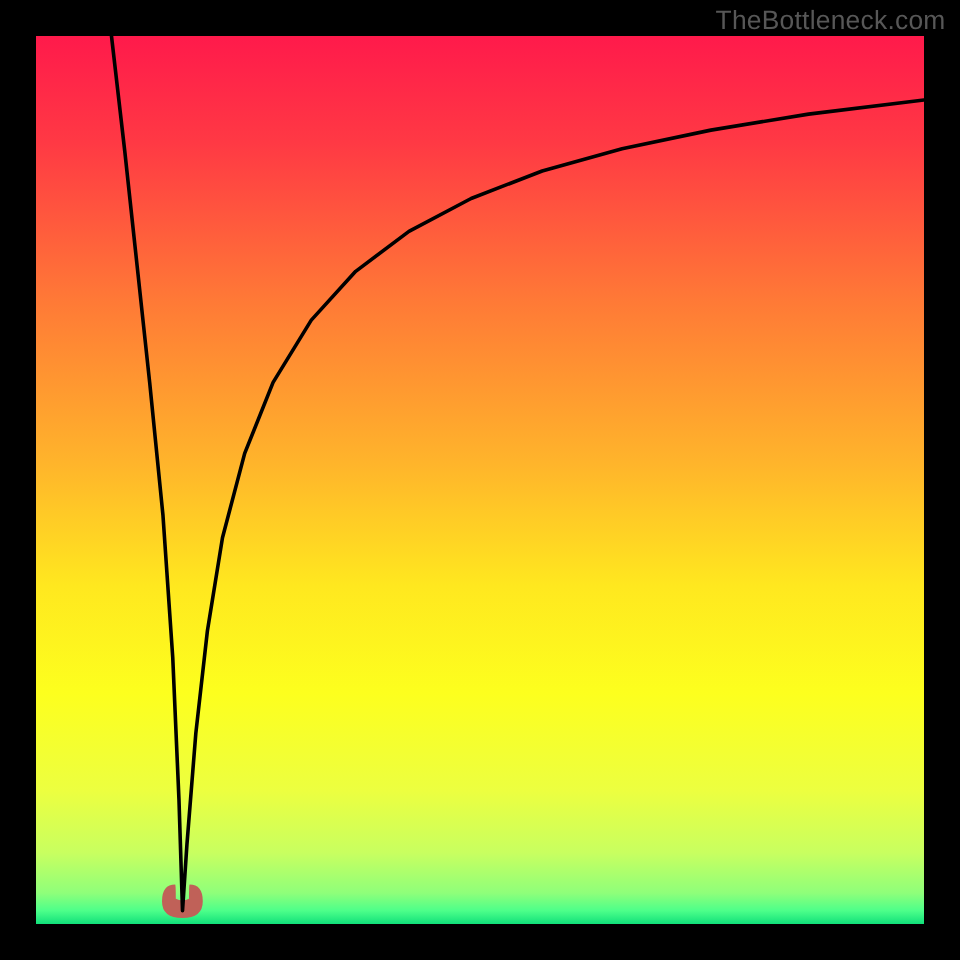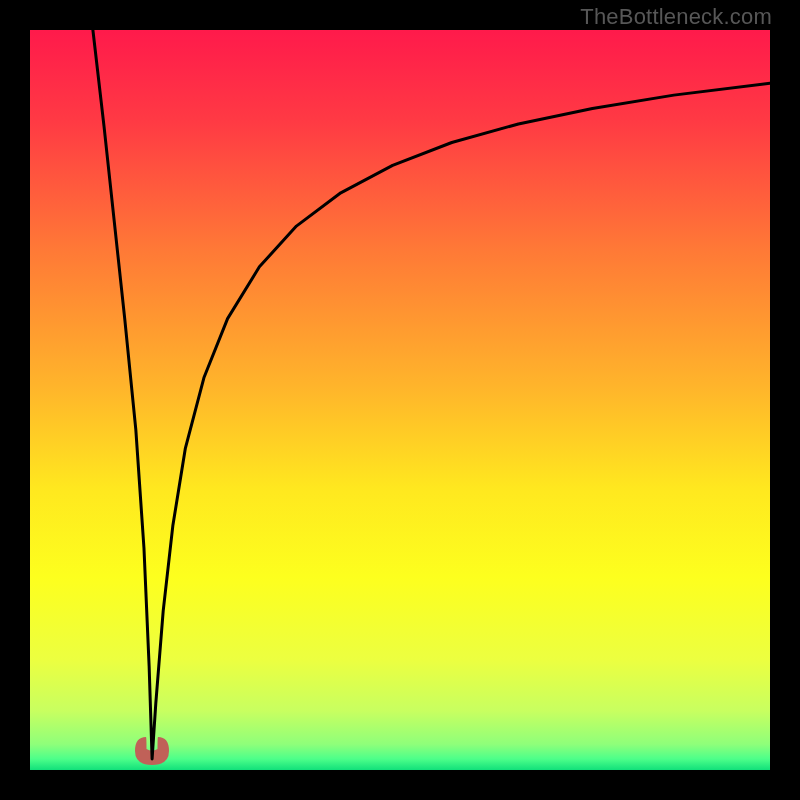--- a/index.html
+++ b/index.html
@@ -13,21 +13,21 @@
   }
   .outer {
     position: relative;
     width: 800px;
     height: 800px;
     background: #000;
   }
   .watermark {
     position: absolute;
     top: 4px;
-    right: 28px;
+    right: 12px;
     color: #575757;
     font-size: 22px;
     letter-spacing: 0.2px;
     font-weight: 400;
     z-index: 20;
   }
   .plot-frame {
     position: absolute;
     left: 30px;
     top: 30px;

